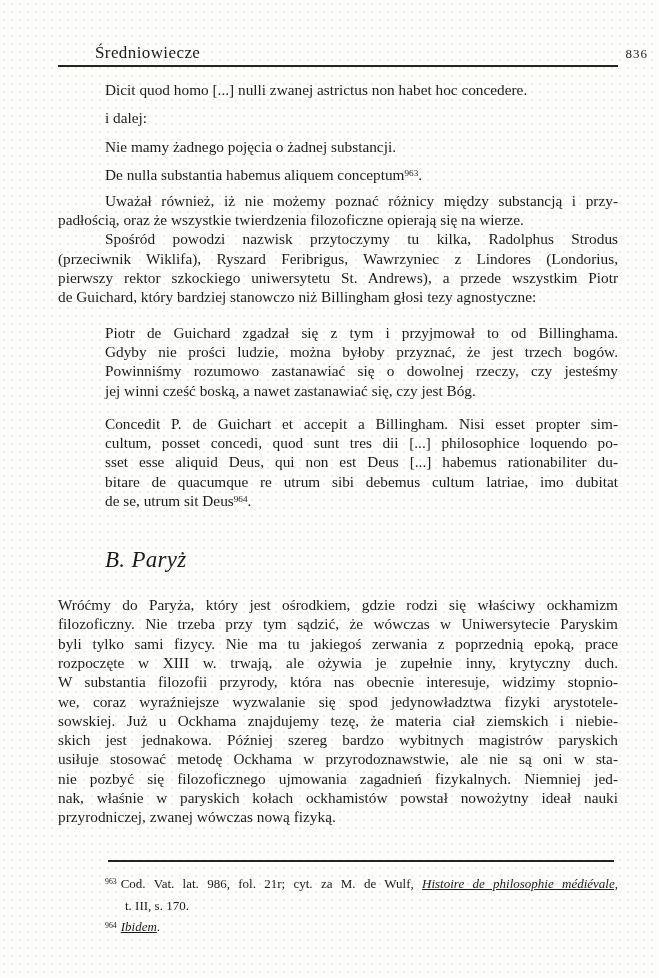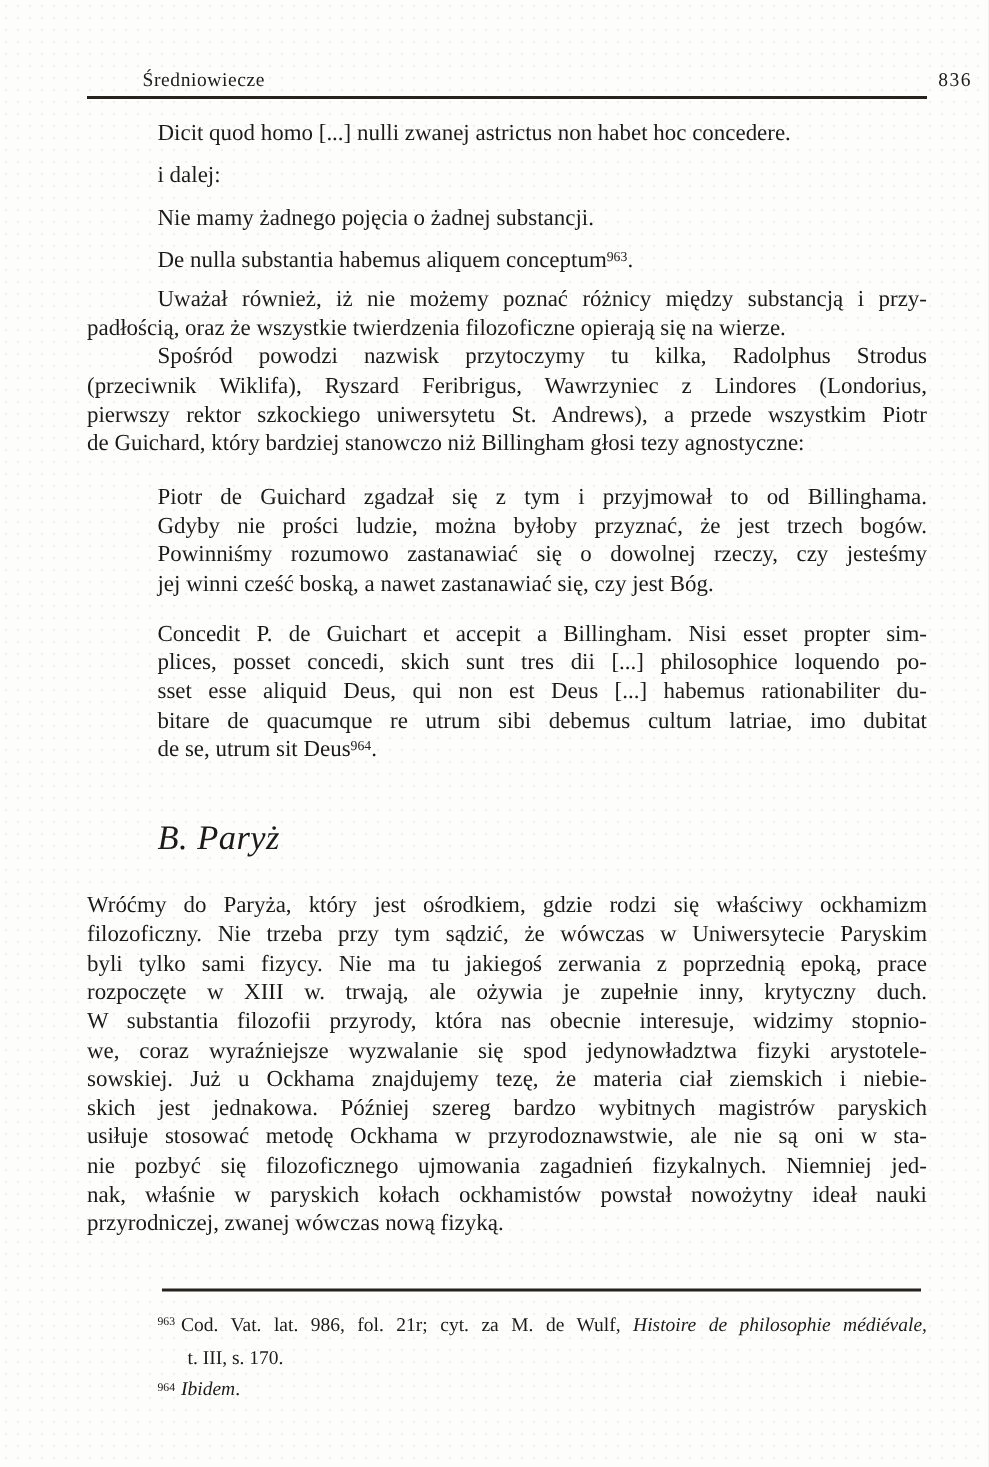--- a/index.html
+++ b/index.html
@@ -26,21 +26,21 @@
 
   
   .pg-header {
     display: flex;
     justify-content: space-between;
     align-items: baseline;
     padding-top: 44px;
     line-height: 17px;
   }
   .running-title {
-    font-size: 13px;
+    font-size: 17px;
     letter-spacing: 0.4px;
     padding-left: 37px; 
   }
   .page-number {
     font-size: 13px;
     letter-spacing: 1px;
     margin-right: -30px; 
   }
   .header-rule {
     height: 2px;
@@ -107,21 +107,21 @@
     max-height: 22px;
     overflow: hidden;
   }
   .fn-line.jst {
     text-align: justify;
     text-align-last: justify;
     text-justify: inter-word;
   }
   .fn-line sup.fnref { margin-right: 4px; }
   .fn-cont { padding-left: 67px; }
-  .fn-work { font-style: italic; }
+  .fn-work { font-style: italic; text-decoration: underline; }
 </style>
 </head>
 <body>
 
 <div class="page">
   <div class="content">
 
     <div class="pg-header">
       <span class="running-title">Średniowiecze</span>
       <span class="page-number">836</span>
@@ -149,21 +149,21 @@
 
     <section id="quote2">
       <div class="ln q j">Piotr de Guichard zgadzał się z tym i przyjmował to od Billinghama.</div>
       <div class="ln q j">Gdyby nie prości ludzie, można byłoby przyznać, że jest trzech bogów.</div>
       <div class="ln q j">Powinniśmy rozumowo zastanawiać się o dowolnej rzeczy, czy jesteśmy</div>
       <div class="ln q">jej winni cześć boską, a nawet zastanawiać się, czy jest Bóg.</div>
     </section>
 
     <section id="quote3">
       <div class="ln q j">Concedit P. de Guichart et accepit a Billingham. Nisi esset propter sim-</div>
-      <div class="ln q j">plices, posset concedi, skich sunt tres dii [...] philosophice loquendo po-</div>
+      <div class="ln q j">cultum, posset concedi, quod sunt tres dii [...] philosophice loquendo po-</div>
       <div class="ln q j">sset esse aliquid Deus, qui non est Deus [...] habemus rationabiliter du-</div>
       <div class="ln q j">bitare de quacumque re utrum sibi debemus cultum latriae, imo dubitat</div>
       <div class="ln q"><span>de se, utrum sit Deus</span><sup class="fnref">964</sup><span>.</span></div>
     </section>
 
     <h2 class="section-heading">B. Paryż</h2>
 
     <section id="para3">
       <div class="ln j">Wróćmy do Paryża, który jest ośrodkiem, gdzie rodzi się właściwy ockhamizm</div>
       <div class="ln j">filozoficzny. Nie trzeba przy tym sądzić, że wówczas w Uniwersytecie Paryskim</div>

